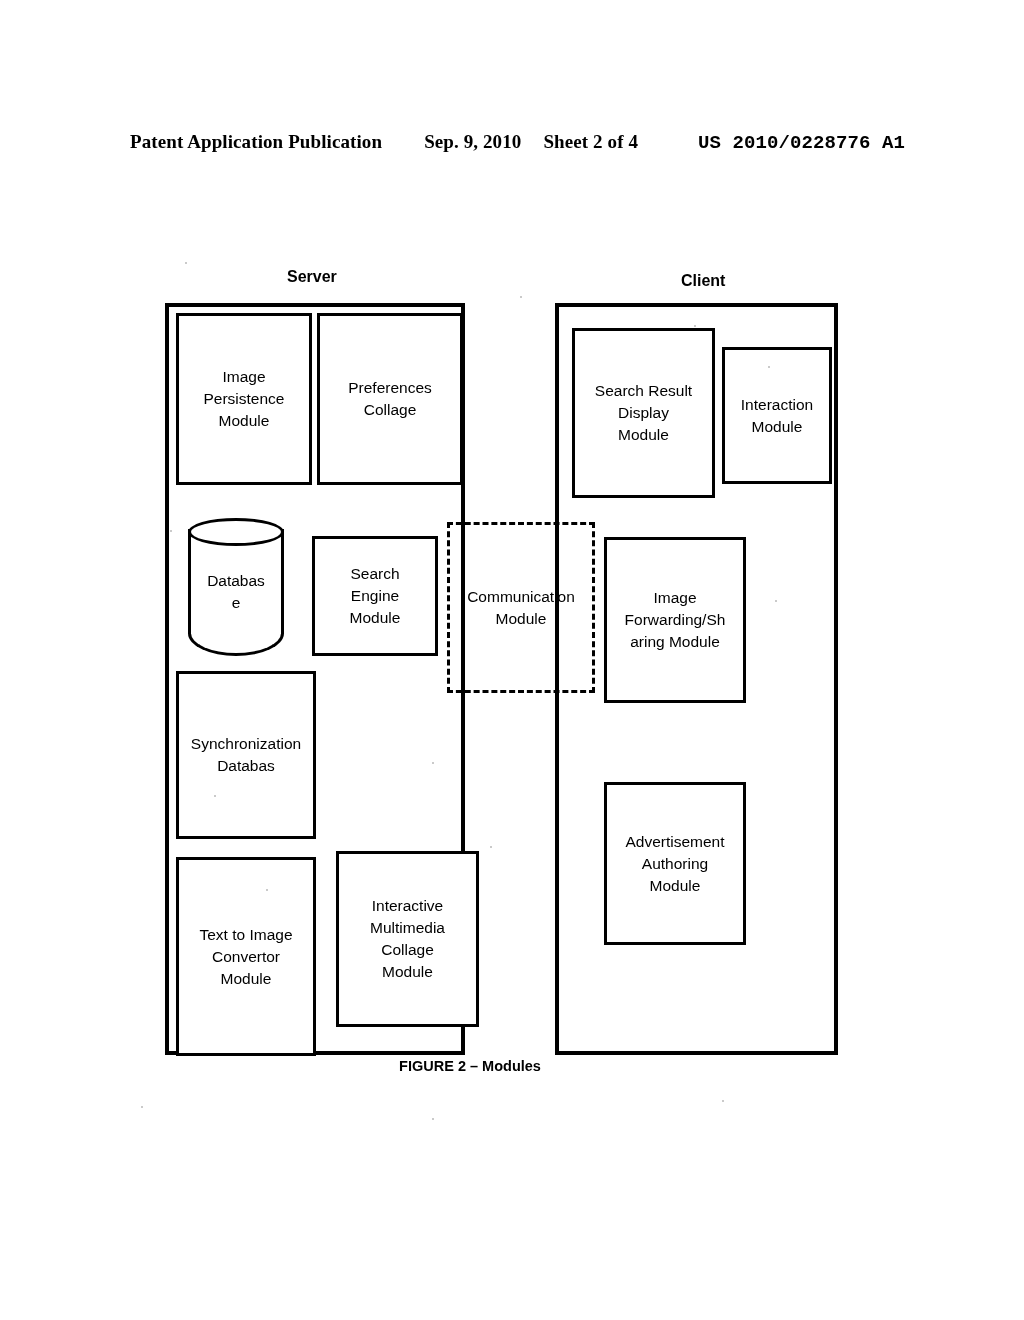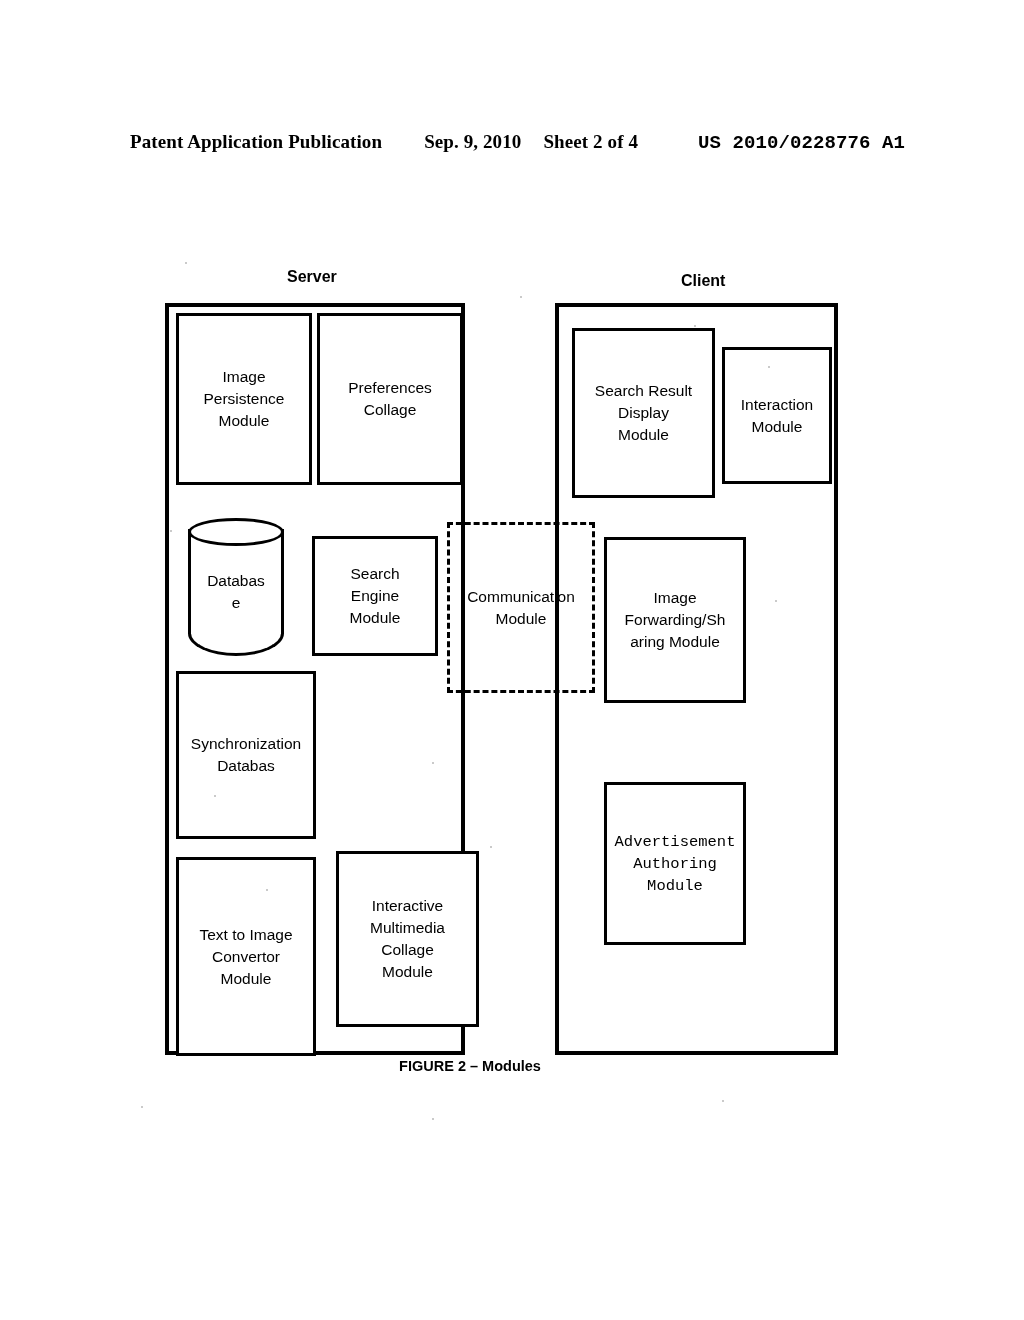--- a/index.html
+++ b/index.html
@@ -223,21 +223,21 @@
     <span class="mlabel">Interaction
 Module</span>
   </div>
 
   <div class="module-box" style="left:604px; top:537px; width:142px; height:166px;">
     <span class="mlabel">Image
 Forwarding/Sh
 aring Module</span>
   </div>
 
-  <div class="module-box" style="left:604px; top:782px; width:142px; height:163px;font-family:Liberation Mono, monospace;">
+  <div class="module-box" style="left:604px; top:782px; width:142px; height:163px;">
     <span class="mlabel">Advertisement
 Authoring
 Module</span>
   </div>
 
   <div class="module-box dashed" style="left:447px; top:522px; width:148px; height:171px;">
     <span class="mlabel">Communicat​ion
 Module</span>
   </div>
 

